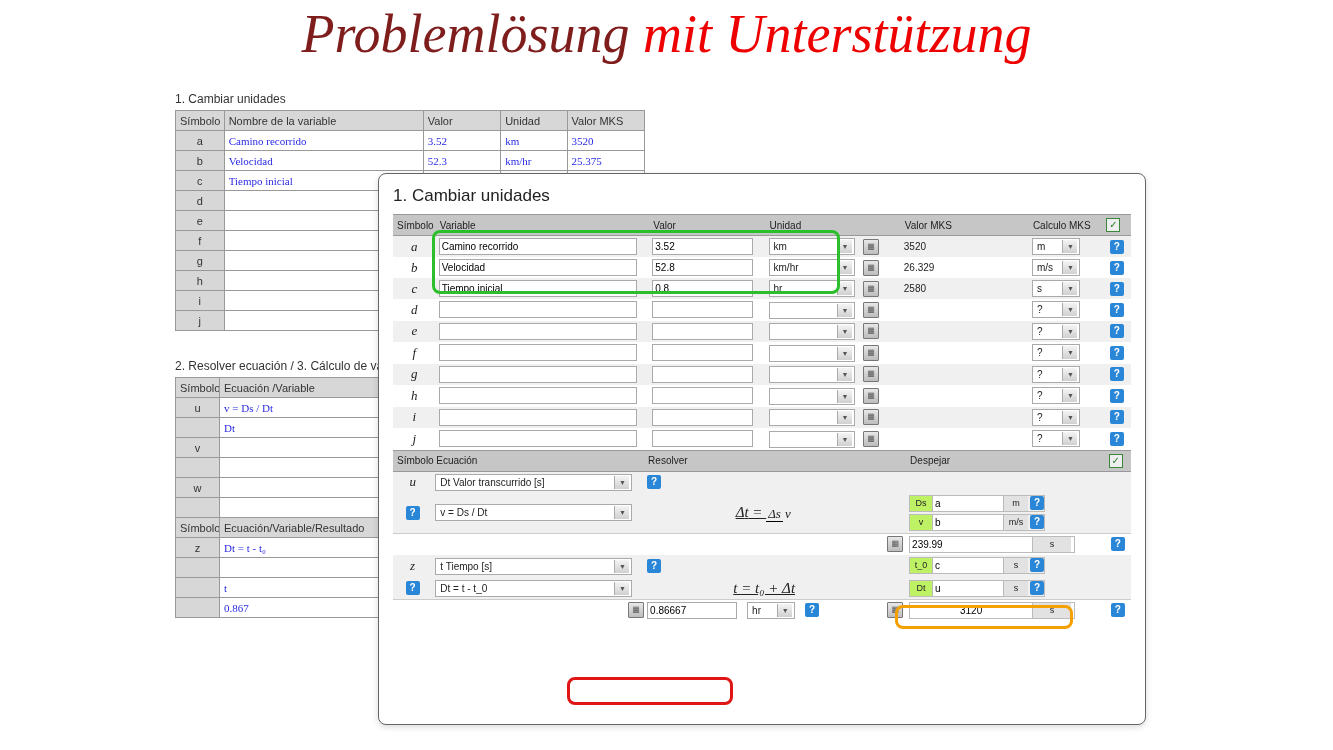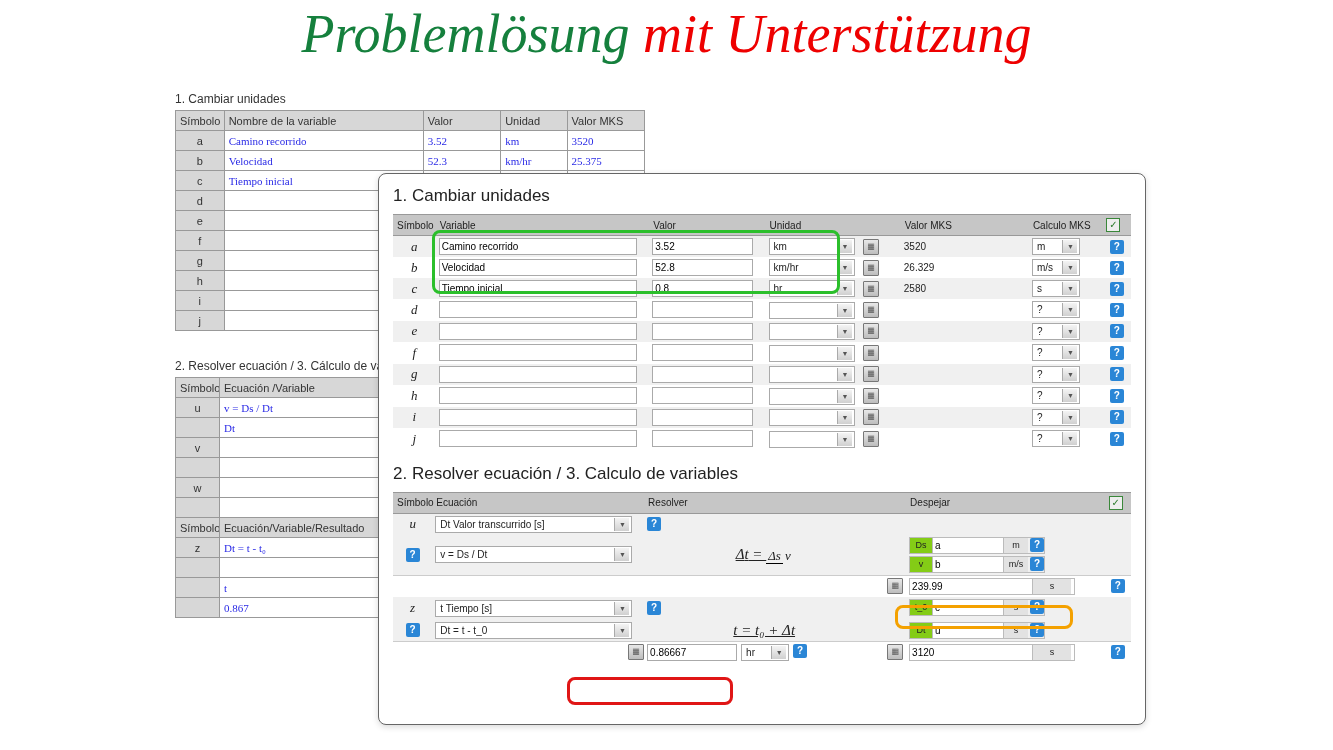--- a/index.html
+++ b/index.html
@@ -23,21 +23,21 @@
     top: 6px;
     left: 0;
     right: 0;
     text-align: center;
     font-family: "Times New Roman", Times, serif;
     font-style: italic;
     font-weight: 400;
     font-size: 54px;
     line-height: 1.05;
   }
-  .title .t1 { color: #15803d; }
+  .title .t1 { color: #7f1d1d; }
   .title .t2 { color: #e00; }
 
   
   .back {
     position: absolute;
     top: 90px;
     left: 175px;
     width: 470px;
     color: #333;
   }
@@ -234,21 +234,21 @@
   }
   .frac .num { border-bottom: 1px solid #000; padding: 0 2px; font-size: 13px; }
   .frac .den { padding: 0 2px; font-size: 13px; }
 
   .traducida {
     border: 1px solid #bbb;
     display: inline-flex;
     align-items: stretch;
   }
   .traducida .lbl {
-    width: 22px; background: #84cc16; border-right: 1px solid #bbb;
+    width: 22px; background: #bef264; border-right: 1px solid #bbb;
     font-size: 9px; display:flex; align-items:center; justify-content:center;
   }
   .traducida input.txt { width: 70px; border: 0; height: 15px; }
   .traducida .unit {
     width: 24px; border-left: 1px solid #bbb; background:#e2e2e2;
     font-size:9px; display:flex; align-items:center; justify-content:center;
   }
   .traducida .hlp { margin-left: 2px; }
 
   .resultrow td {
@@ -667,21 +667,20 @@
                 <span class="arrow">▼</span>
               </div></td>
             <td></td>
             <td class="iconcell"><span class="help">?</span></td>
           </tr>
         </tbody>
     </table>
 
     <div class="hl hl-green" style="top:56px; left:53px; width:408px; height:64px;"></div>
 
-    <h3 style="margin-top:14px">2. Resolver ecuación / 3. Calculo de variables</h3>
 
     <table class="grid">
       <colgroup>
         <col style="width:36px">
           <col style="width:186px">
           <col style="width:8px">
         <col style="width:220px">
           <col style="width:20px">
         <col style="width:168px">
           <col style="width:14px">
@@ -809,33 +808,33 @@
           <td></td>
             <td></td>
         </tr>
 
         <tr class="z1 resultrow">
           <td></td>
           <td colspan="2" style="text-align:right;padding-right:0">
             <span class="calcbtn">▦</span>
           </td>
           <td>
-            <div style="display:inline-flex;gap:4px;">
+            <div style="display:inline-flex;gap:10px;align-items:center">
               <input class="txt" style="width: 90px;" value="0.86667">
               <div class="combo" style="width:48px">
                 <span class="val">hr</span>
                   <span class="arrow">▼</span>
               </div>
               <span class="help">?</span>
             </div>
           </td>
           <td class="iconcell"><span class="calcbtn">▦</span></td>
           <td>
             <div class="traducida" style="width:164px">
-              <input class="txt" style="width: 122px;" value="3120">
+              <input class="txt" style="width: 122px; text-align: center;" value="3120">
               <span class="unit" style="width:38px">s</span>
             </div>
           </td>
           <td></td>
           <td class="iconcell"><span class="help">?</span></td>
         </tr>
 
       </tbody>
     </table>
 

